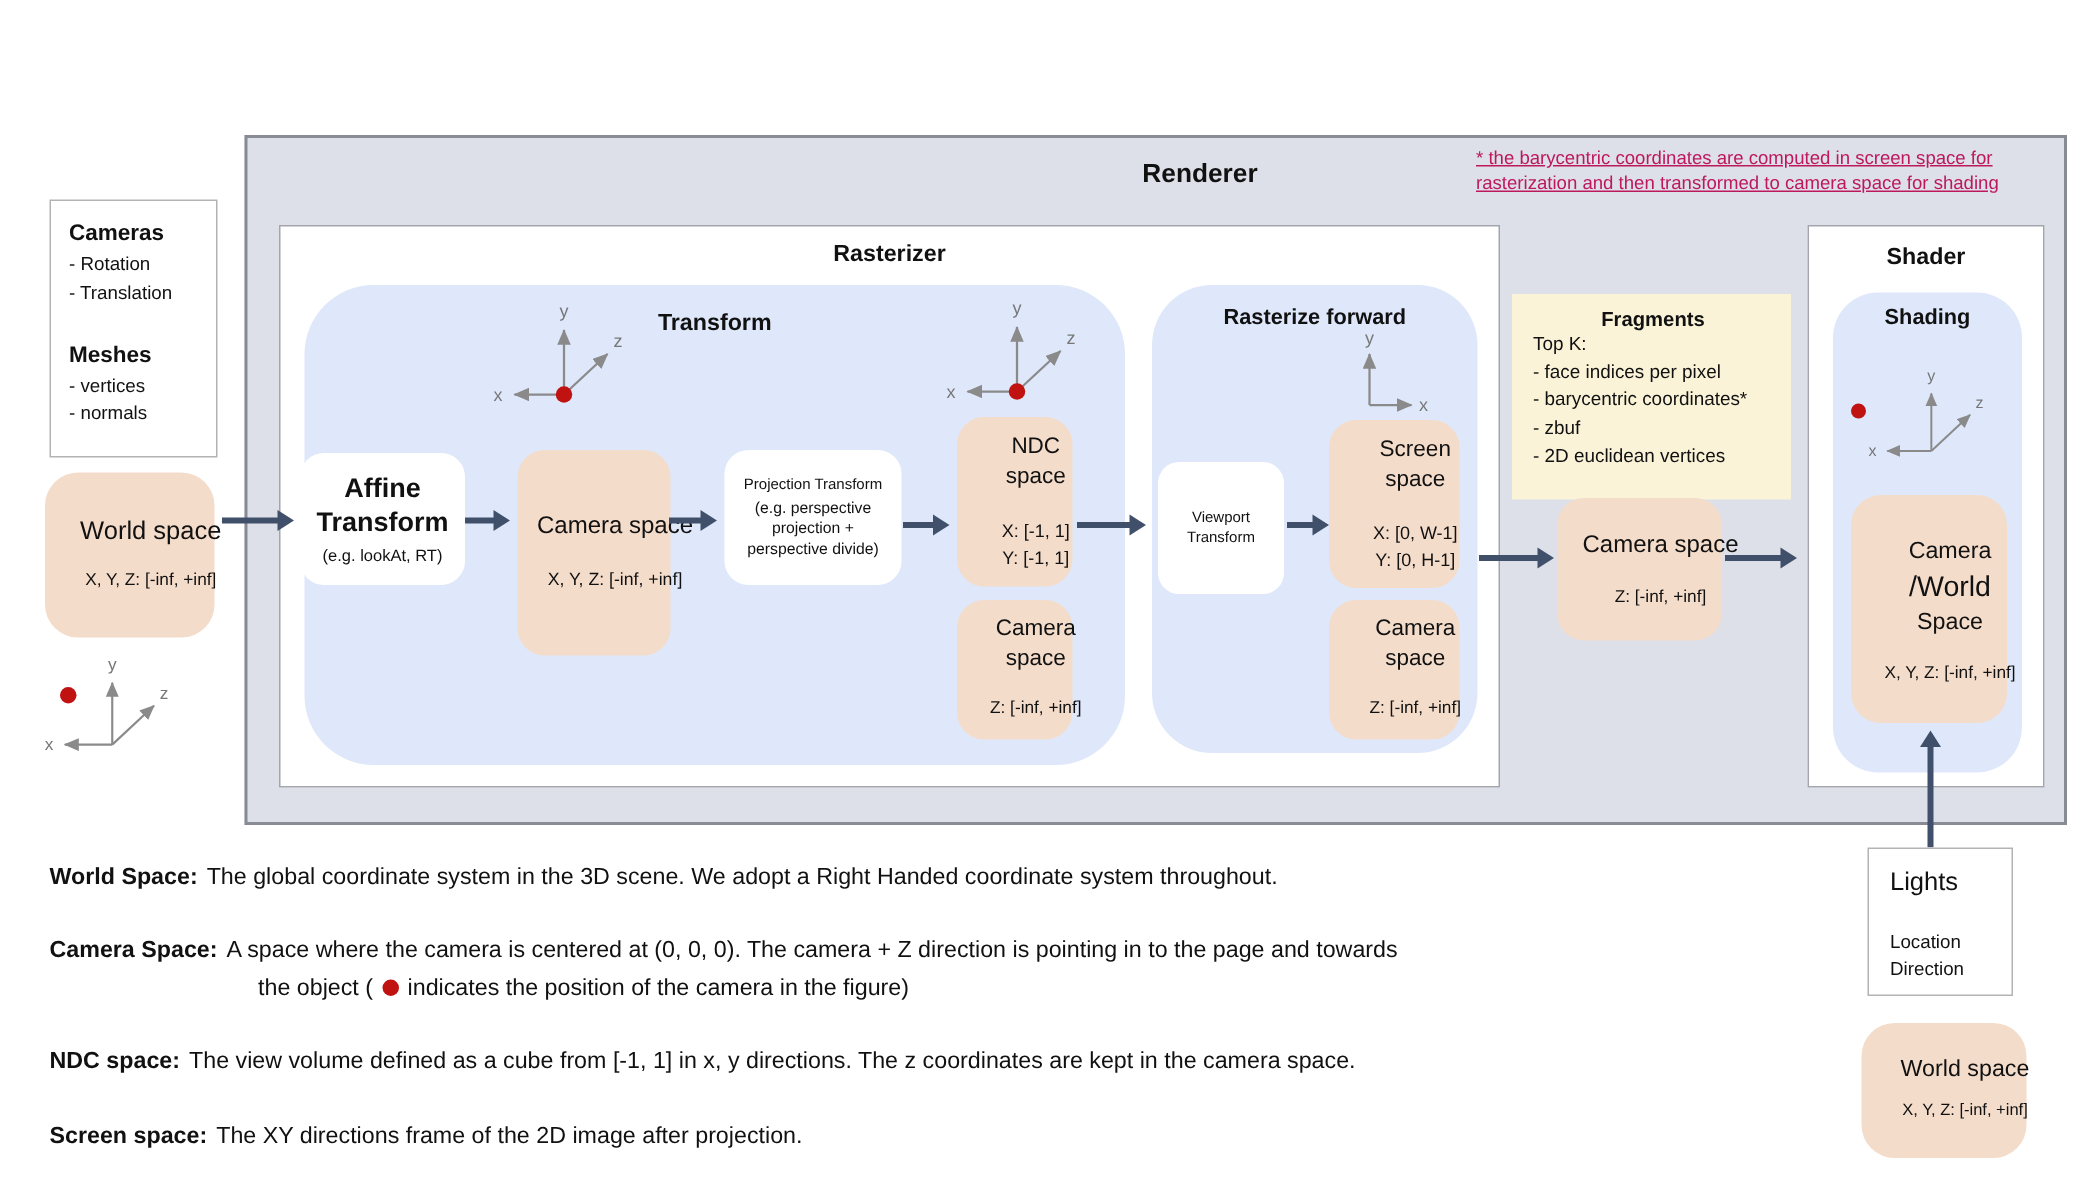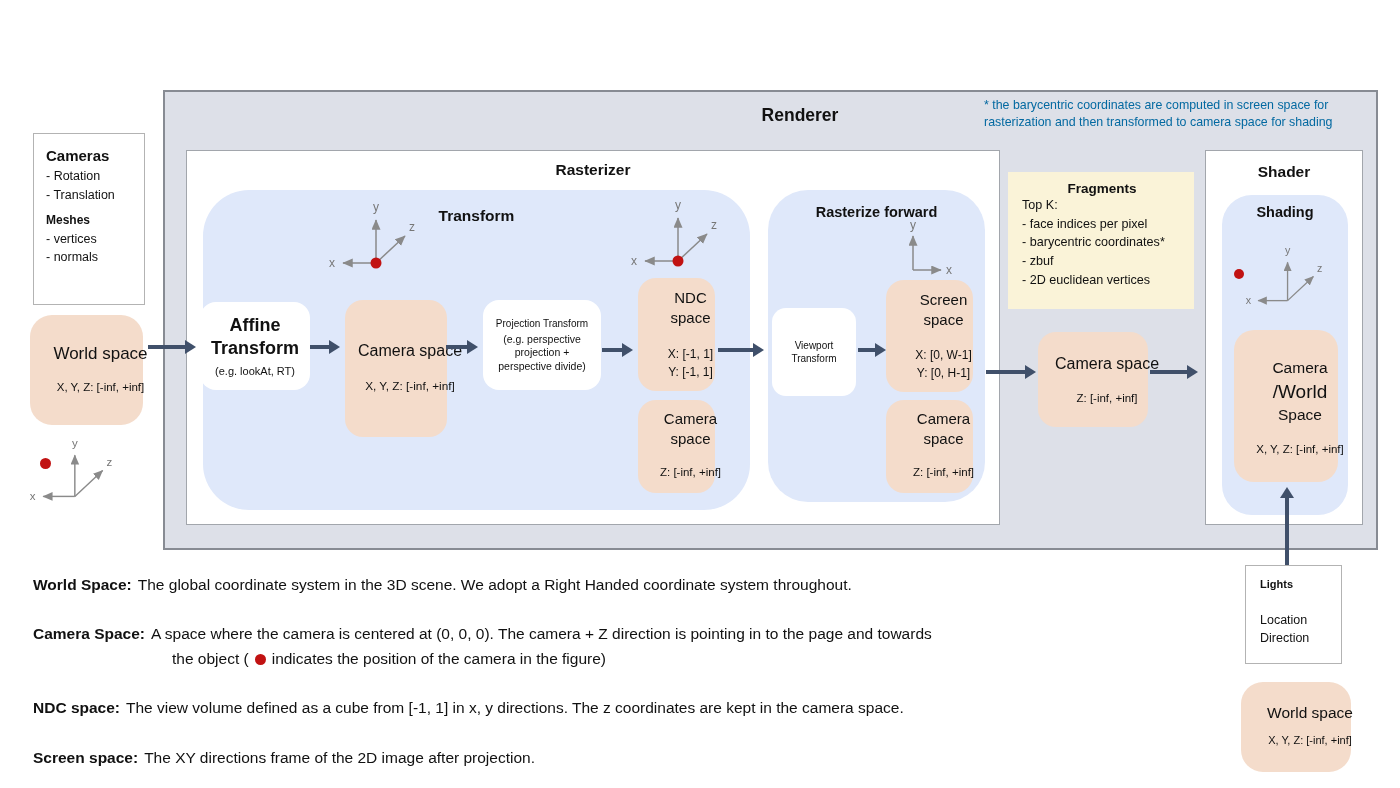--- a/index.html
+++ b/index.html
@@ -13,21 +13,21 @@
   .white-panel { background:#ffffff; border:1px solid #a2a6ac; }
   .blue-panel  { background:#dfe8fa; border-radius:46px; }
   .blue-panel-sm { background:#dfe8fa; border-radius:30px; }
   .peach { background:#f4dccb; border-radius:18px; }
   .yellow { background:#faf3d8; }
 
   
   .title-xl { font-weight:bold; font-size:17.5px; text-align:center; }
   .title-lg { font-weight:bold; font-size:15.5px; text-align:center; }
   .title-md { font-weight:bold; font-size:14.5px; text-align:center; }
-  .footnote { font-size:12.4px; line-height:1.38; color:#0369a1; }
+  .footnote { font-size:12.4px; line-height:1.38; color:#be185d;text-decoration:underline; }
   .pbox { display:flex; flex-direction:column; align-items:center; text-align:center;padding-left:28px; }
   .space-name { font-size:16px; white-space:nowrap; }
   .space-name-sm { font-size:15px; line-height:1.35; }
   .range { font-size:12px; line-height:1.55; white-space:nowrap; }
   .range-sm { font-size:11.5px; white-space:nowrap; }
   .wbox { display:flex; flex-direction:column; align-items:center; justify-content:center; text-align:center; border-radius:16px; background:#fff; }
   .wbox .t { font-weight:bold; font-size:18px; line-height:1.3; }
   .wbox .t2 { font-weight:normal; font-size:10px; line-height:1.3; }
   .wbox .sub { font-size:11px; margin-top:3px; line-height:1.3; }
   .wbox .sub2 { font-size:10.5px; margin-top:3px; line-height:1.3; }
@@ -173,21 +173,21 @@
     <div class="space-name-sm">Camera</div>
     <div class="space-name-sm">space</div>
     <div class="range-sm" style="margin-top:16px">Z: [-inf, +inf]</div>
   </div>
 
   <div class="harrow" style="left:986px;top:365px;width:50px">
       <div class="shaft"></div>
       <div class="head"></div>
     </div>
 
-  <div class="abs yellow" style="left:1008px;top:172px;width:186px;height:137px;padding:9px 12px 0 14px">
+  <div class="abs yellow" style="left:1008px;top:196px;width:186px;height:137px;padding:9px 12px 0 14px">
     <div style="font-weight:bold;font-size:13.5px;text-align:center">Fragments</div>
     <div class="list-sm" style="font-size:12.6px;line-height:1.48">
       <div>Top K:</div>
       <div>- face indices per pixel</div>
       <div>- barycentric coordinates*</div>
       <div>- zbuf</div>
       <div>- 2D euclidean vertices</div>
     </div>
   </div>
 
@@ -223,21 +223,21 @@
     <div class="space-name-sm" style="font-size:15.5px">Space</div>
     <div class="range-sm" style="margin-top:18px">X, Y, Z: [-inf, +inf]</div>
   </div>
 
   <div class="abs white-panel" style="left:33px;top:133px;width:112px;height:172px;border-color:#b3b3b3;padding:13px 8px 0 12px">
     <div style="font-weight:bold;font-size:15px">Cameras</div>
     <div class="list-sm" style="margin-top:3px">
       <div>- Rotation</div>
       <div>- Translation</div>
     </div>
-    <div style="font-weight:bold;font-size:12px;margin-top:8px">Meshes</div>
+    <div style="font-weight:bold;font-size:15px;margin-top:23px">Meshes</div>
     <div class="list-sm" style="margin-top:3px">
       <div>- vertices</div>
       <div>- normals</div>
     </div>
   </div>
 
   <div class="abs peach pbox" style="left:30px;top:315px;width:113px;height:110px;padding-top:29px;border-radius:22px">
     <div class="space-name" style="font-size:17px">World space</div>
     <div class="range-sm" style="margin-top:17px">X, Y, Z: [-inf, +inf]</div>
   </div>
@@ -256,21 +256,21 @@
     <text x="86" y="31" text-anchor="middle" class="axlbl">z</text>
   </svg>
   <div class="cam-dot" style="left:40px;top:458px;width:11px;height:11px"></div>
 
   <div class="varrow" style="left:1280px;top:487px;height:78px">
       <div class="head"></div>
       <div class="shaft"></div>
     </div>
 
   <div class="abs white-panel" style="left:1245px;top:565px;width:97px;height:99px;border-color:#b3b3b3;padding:12px 8px 0 14px">
-    <div style="font-weight:bold;font-size:11px">Lights</div>
+    <div style="font-weight:normal;font-size:17px">Lights</div>
     <div class="list-sm" style="margin-top:22px;line-height:1.4">
       <div>Location</div>
       <div>Direction</div>
     </div>
   </div>
 
   <div class="abs peach pbox" style="left:1241px;top:682px;width:110px;height:90px;padding-top:22px;border-radius:22px">
     <div class="space-name" style="font-size:15.5px">World space</div>
     <div class="range-sm" style="margin-top:12px;font-size:11px">X, Y, Z: [-inf, +inf]</div>
   </div>

